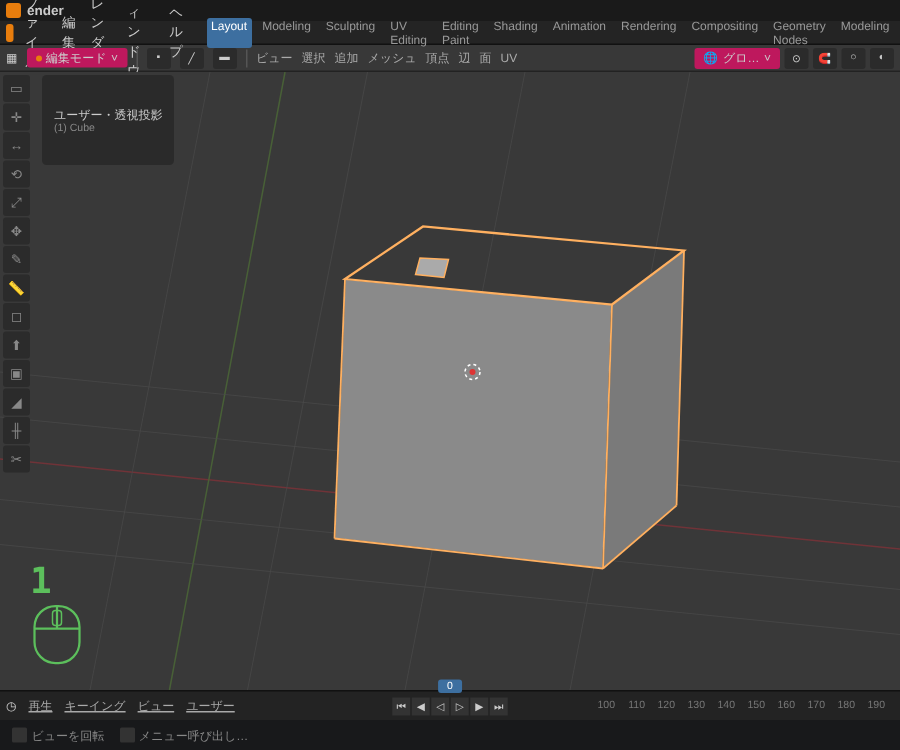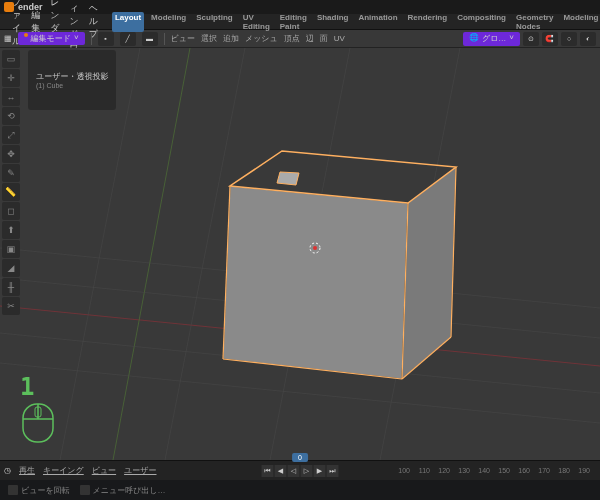--- a/index.html
+++ b/index.html
@@ -2,25 +2,25 @@
 <html><head>
 <meta charset="utf-8">
 <style>
 * { margin: 0; padding: 0; box-sizing: border-box; font-family: sans-serif; }
 body { width: 600px; height: 500px; background: #393939; color: #ccc; font-size: 9px; overflow: hidden; position: relative; }
 .titlebar { height: 14px; background: #1a1a1a; display: flex; align-items: center; padding: 0 4px; font-weight: bold; }
 .titlebar .logo { width: 10px; height: 10px; background: #e87d0d; border-radius: 2px; margin-right: 4px; }
 .menubar { height: 16px; background: #242424; display: flex; align-items: center; gap: 6px; padding: 0 4px; border-bottom: 1px solid #111; }
 .menubar .logo2 { width: 12px; height: 12px; background: #e87d0d; border-radius: 2px; }
 .menubar .mitem { cursor: pointer; padding: 0 2px; }
-.workspaces { display: flex; gap: 4px; margin-left: 6px; font-size: 8px; font-weight: bold; }
+.workspaces { display: flex; gap: 4px; margin-left: 6px; font-size: 8px; }
 .workspaces .ws { padding: 1px 3px; cursor: pointer; color: #999; }
 .workspaces .ws.active { background: #3d6fa0; color: #fff; border-radius: 2px; }
 .header2 { height: 18px; background: #383838; display: flex; align-items: center; gap: 6px; padding: 0 4px; border-bottom: 1px solid #222; font-size: 8px; }
-.header2 .modebox { background: #6d28d9; padding: 1px 6px; border-radius: 2px; display: flex; gap: 3px; }
+.header2 .modebox { background: #be185d; padding: 1px 6px; border-radius: 2px; display: flex; align-items: center; gap: 3px; }
 .header2 .dot { width: 4px; height: 4px; background: #e87d0d; border-radius: 50%; }
 .header2 .sep { width: 1px; height: 12px; background: #555; }
 .header2 .hitem { cursor: pointer; color: #aaa; }
 .header2 .right { margin-left: auto; display: flex; gap: 3px; }
 .header2 .iconbtn { width: 16px; height: 14px; background: #2b2b2b; border-radius: 2px; display: flex; align-items: center; justify-content: center; cursor: pointer; font-size: 7px; }
 .breadcrumb { position: absolute; top: 50px; left: 28px; background: rgba(40,40,40,0.85); padding: 21px 8px; border-radius: 3px; font-size: 8px; z-index: 5; }
 .breadcrumb .sub { color: #888; font-size: 7px; }
 .toolbar-left { position: absolute; left: 2px; top: 50px; width: 20px; display: flex; flex-direction: column; gap: 1px; z-index: 5; }
 .toolbar-left .tool { width: 18px; height: 18px; background: #2b2b2b; border-radius: 2px; cursor: pointer; display: flex; align-items: center; justify-content: center; color: #888; font-size: 9px; }
 .viewport { position: absolute; top: 48px; left: 0; right: 0; bottom: 40px; background: #393939; overflow: hidden; }

